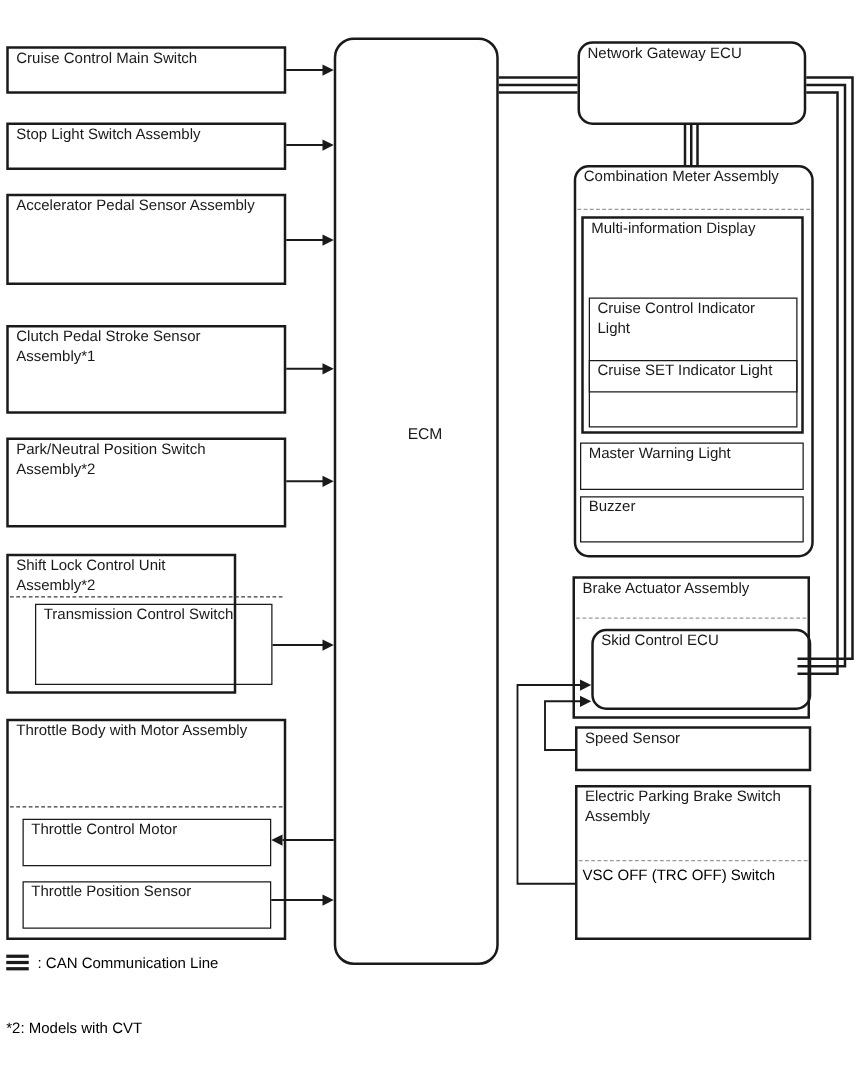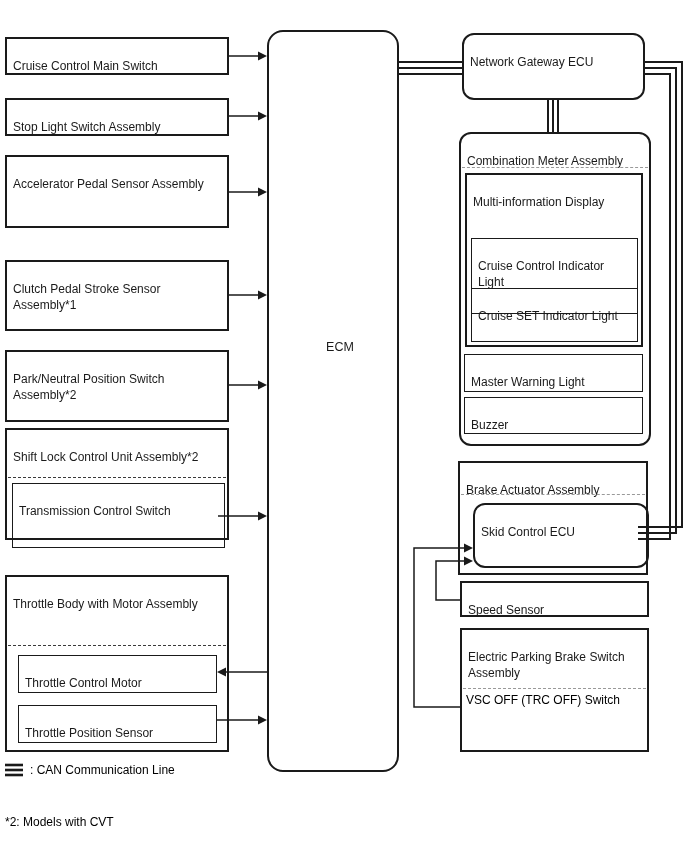--- a/index.html
+++ b/index.html
@@ -17,21 +17,21 @@
     border: 2px solid #1a1a1a;
     background: transparent;
     box-sizing: border-box;
   }
   .thin { border-width: 1.5px; }
   .rounded { border-radius: 12px; }
   .ecm-box { border-radius: 16px; }
   .lbl {
     font-size: 12px;
     line-height: 1.3;
-    padding: 20px 6px 0 6px;
+    padding: 0 6px 0 6px;
     color: #1a1a1a;
   }
   .dash {
     position: absolute;
     border-top: 1.5px dashed #999999;
     height: 0;
   }
   .dash-dark { border-top-color: #3a3a3a; }
   .floating-lbl {
     position: absolute;
@@ -69,25 +69,25 @@
   </div>
 
   <div class="box" style="left:5px;top:260px;width:224px;height:71px">
     <div class="lbl">Clutch Pedal Stroke Sensor Assembly*1</div>
   </div>
 
   <div class="box" style="left:5px;top:350px;width:224px;height:72px">
     <div class="lbl">Park/Neutral Position Switch Assembly*2</div>
   </div>
 
-  <div class="box" style="left:5px;top:428px;width:224px;height:112px">
+  <div class="box" style="left:5px;top:443px;width:184px;height:112px">
     <div class="lbl">Shift Lock Control Unit Assembly*2</div>
   </div>
   <div class="dash dash-dark" style="left:8px;top:477px;width:218px"></div>
-  <div class="box thin" style="left:12px;top:483px;width:213px;height:65px">
+  <div class="box thin" style="left:28px;top:483px;width:190px;height:65px">
     <div class="lbl">Transmission Control Switch</div>
   </div>
 
   <div class="box" style="left:5px;top:575px;width:224px;height:177px">
     <div class="lbl">Throttle Body with Motor Assembly</div>
   </div>
   <div class="dash dash-dark" style="left:8px;top:645px;width:218px"></div>
   <div class="box thin" style="left:18px;top:655px;width:199px;height:38px">
     <div class="lbl">Throttle Control Motor</div>
   </div>

